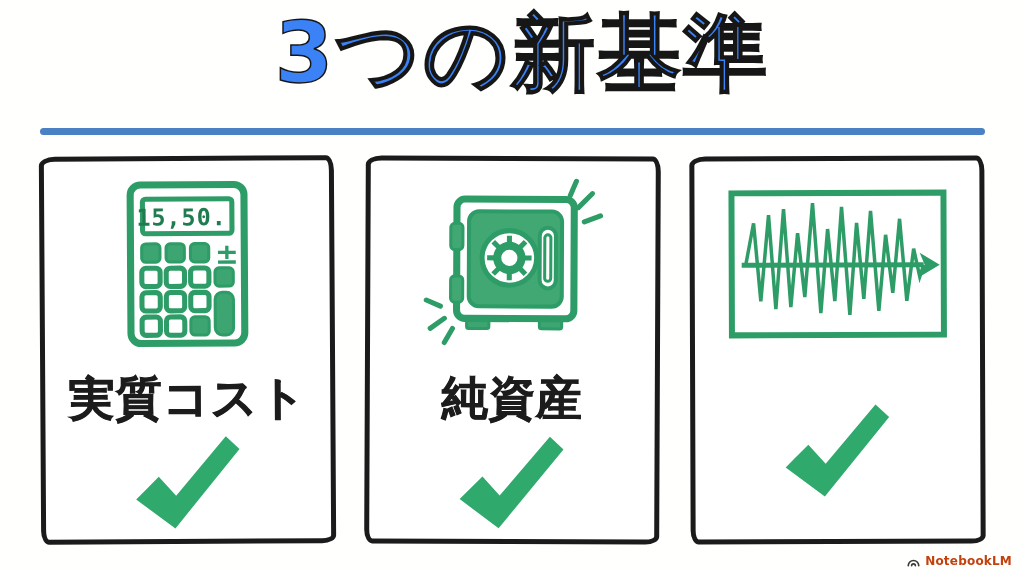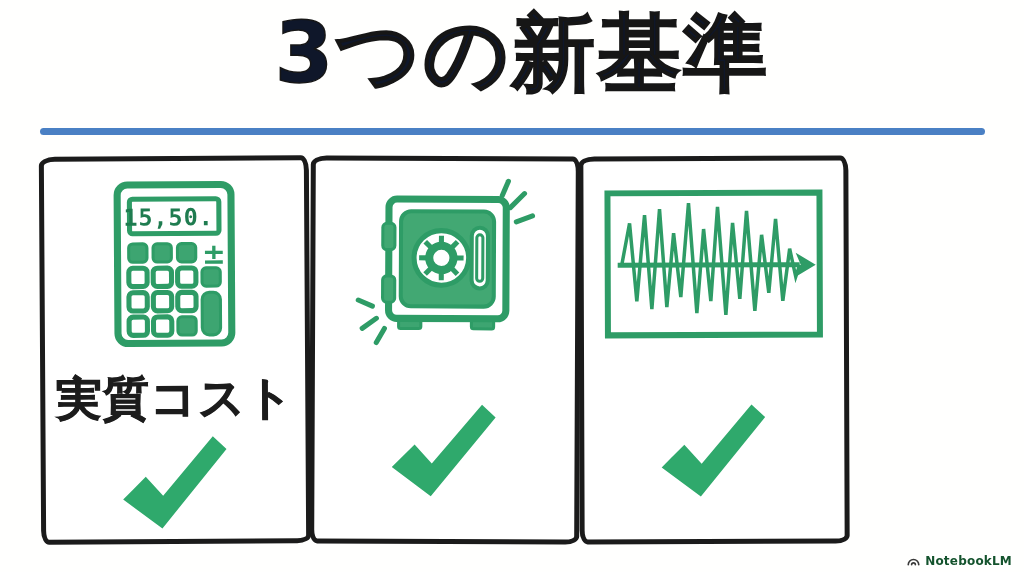--- a/index.html
+++ b/index.html
@@ -13,38 +13,38 @@
   .stage { position: absolute; inset: 0; background: #fffffe; }
 
   
   .title {
     position: absolute;
     top: 2px; left: 0; right: 0;
     text-align: center;
     font-size: 84px;
     line-height: 1.22;
     font-weight: 900;
-    color: #0f172a;
+    color: #3b82f6;
     letter-spacing: 2px;
     margin-left: 20px;
     -webkit-text-stroke: 1.5px #161616;
   }
   .divider {
     position: absolute;
     top: 128px; left: 40px;
     width: 945px; height: 7px;
     background: #4a80c4;
     border-radius: 4px;
   }
 
   
   .cards {
     position: absolute;
     top: 156px; left: 40px;
-    width: 809px; height: 390px;
+    width: 945px; height: 390px;
     display: flex;
     justify-content: space-between;
   }
   .card {
     width: 295px; height: 388px;
     background: #ffffff;
     border: 5px solid #1b1b1b;
     border-radius: 16px 8px 14px 8px / 9px 15px 8px 14px;
     display: flex;
     flex-direction: column;
@@ -78,22 +78,22 @@
   .seg {
     font-family: "DejaVu Sans Mono", monospace;
     font-weight: bold;
     letter-spacing: 1px;
   }
 
   
   .watermark {
     position: absolute;
     right: 12px; bottom: 4px;
-    display: flex; align-items: center; gap: 4px;
-    color: #14532d;
+    display: flex; align-items: flex-end; gap: 4px;
+    color: #c2410c;
   }
   .watermark span {
     font-size: 12px;
     font-weight: 700;
     letter-spacing: 0.2px;
   }
 </style>
 </head>
 <body>
 
@@ -174,20 +174,21 @@
             <line x1="96" y1="90" x2="102" y2="96"></line>
             <line x1="70" y1="96" x2="76" y2="90"></line>
             <line x1="96" y1="70" x2="102" y2="64"></line>
           </g>
           <circle cx="86" cy="80" r="12" fill="#ffffff" stroke="#2e9c66" stroke-width="8"></circle>
 
           <rect x="116" y="50" width="16" height="60" rx="8" fill="#ffffff" stroke="#2e9c66" stroke-width="4"></rect>
           <rect x="121" y="57" width="6" height="46" rx="3" fill="#ffffff" stroke="#2e9c66" stroke-width="3"></rect>
         </svg>
       </div>
+      <div class="card-label">純資産</div>
       <div class="check-area">
         <svg width="112" height="100" viewBox="0 0 120 110">
           <polygon points="12,64 27,49 46,70 101,5 116,19 45,106 2,74" fill="#2fa96c"></polygon>
         </svg>
       </div>
     </section>
 
     <section class="card c3">
       <div class="icon-area">
         <svg width="220" height="150" viewBox="0 0 220 150">

